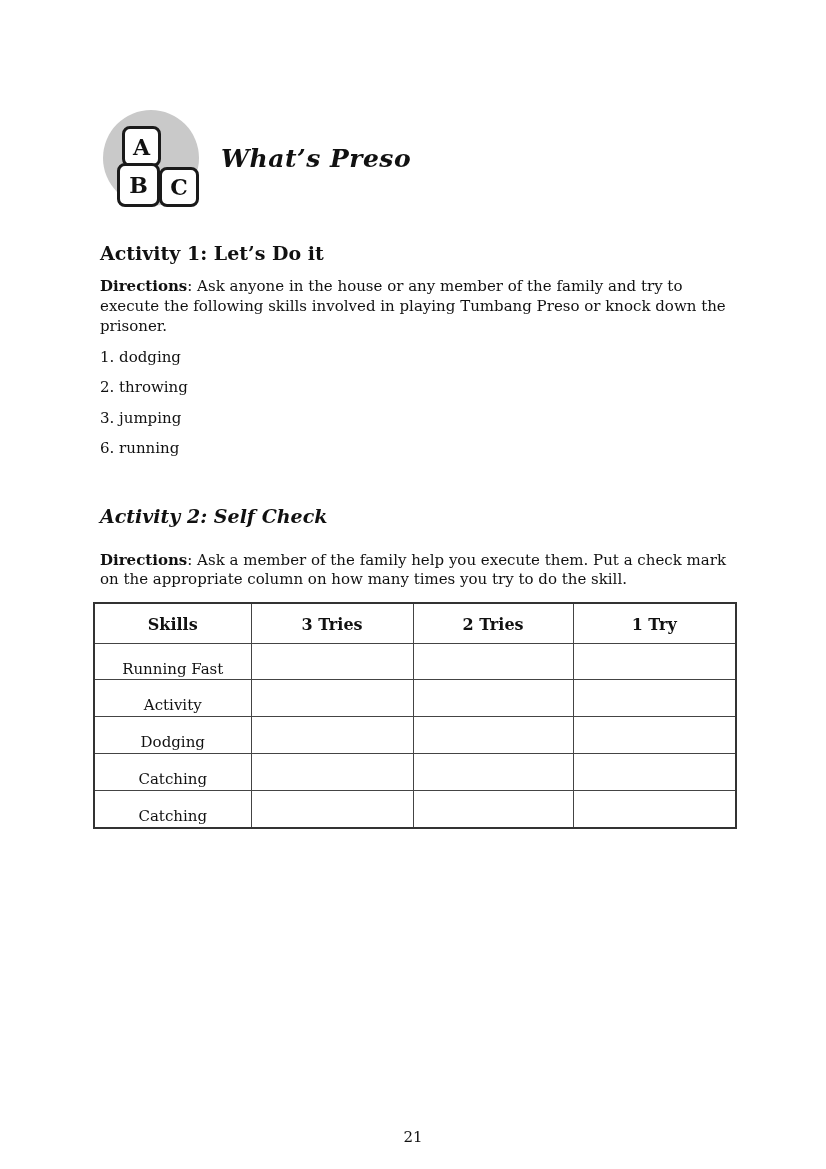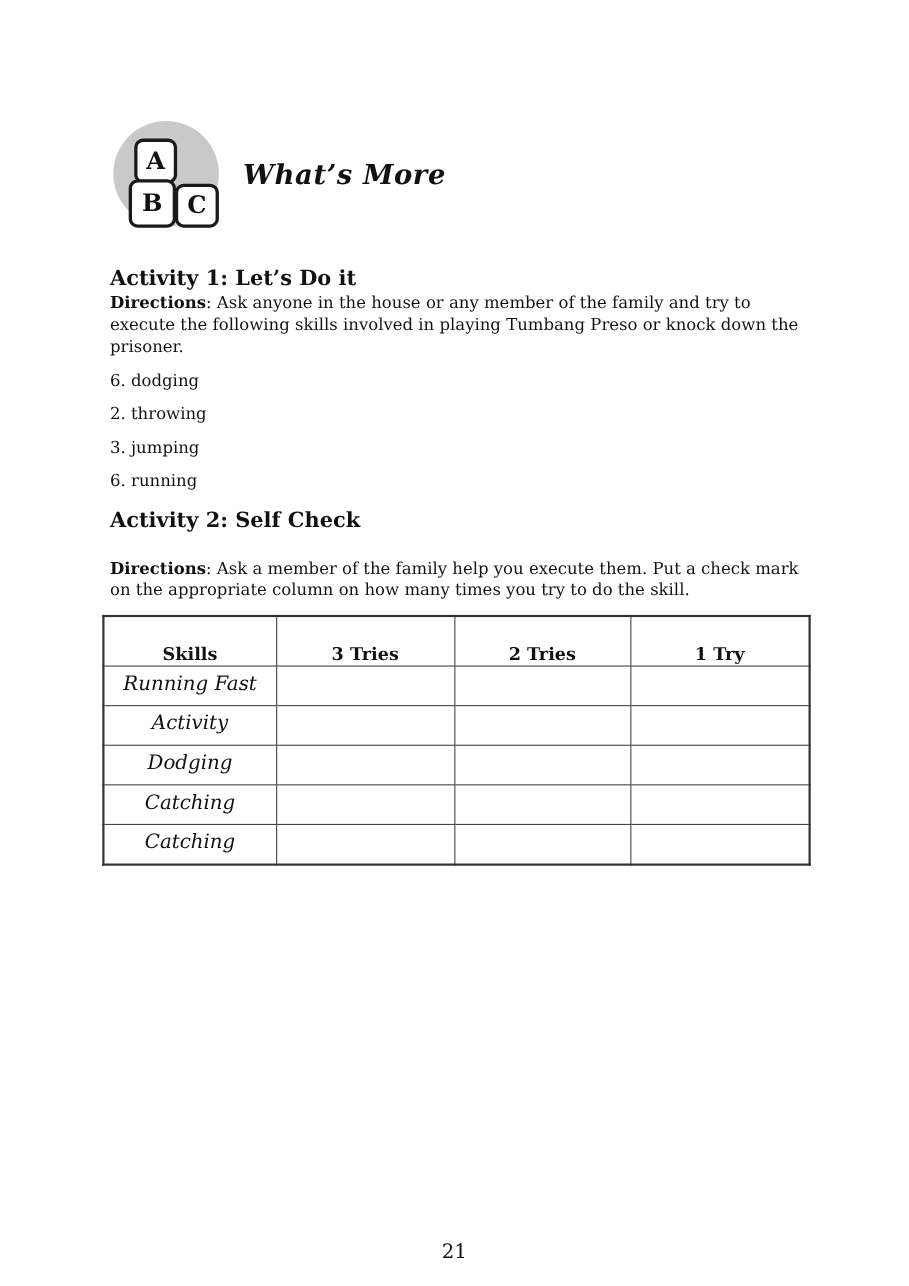--- a/index.html
+++ b/index.html
@@ -60,92 +60,91 @@
     left: 100px;
     top: 241px;
     width: 640px;
     font-size: 15px;
     line-height: 1.32;
   }
   .activity-heading {
     font-weight: bold;
     font-size: 19px;
   }
-  .directions { }
+  .directions { margin-top: 11px; }
   .directions strong { font-weight: bold; }
 
   .skill-list { margin-top: 6px; }
   .skill-item { margin-top: 10.5px; line-height: 20px; }
 
-  .activity2-heading { margin-top: 14px; }
+  .activity2-heading { margin-top: 46px; font-style: italic; }
   .directions2 { margin-top: 21px; }
 
   
   table.self-check {
     margin-top: 12px;
     margin-left: -7px;
     width: 642px;
     border-collapse: collapse;
     border: 2px solid #333333;
     table-layout: fixed;
   }
   table.self-check th, table.self-check td {
     border: 1px solid #444444;
     text-align: center;
     vertical-align: top;
   }
   table.self-check th {
     height: 40px;
-    padding-top: 23px;
+    padding-top: 10px;
     font-size: 16px;
     font-weight: bold;
   }
   table.self-check td {
     height: 36px;
-    padding-top: 4px;
-    font-size: 18px;
-    font-style: italic;
+    padding-top: 16px;
+    font-size: 15px;
   }
   col.c0 { width: 157px; }
   col.c1 { width: 162px; }
   col.c2 { width: 160px; }
   col.c3 { width: 163px; }
 
   
   .page-number {
     position: absolute;
     left: 0;
     right: 0;
     top: 1128px;
     text-align: center;
-    font-size: 18px;
+    font-size: 15px;
   }
 </style>
 </head>
 <body>
 
 <div class="page">
 
   <div class="header-row">
     <div class="abc-circle">
       <div class="block block-a">A</div>
       <div class="block block-b">B</div>
       <div class="block block-c">C</div>
     </div>
-    <div class="page-title">What’s More</div>
+    <div class="page-title">What’s Preso</div>
   </div>
 
   <div class="content">
 
     <div class="activity-heading">Activity 1: Let’s Do it</div>
 
     <p class="directions"><strong>Directions</strong><span>: Ask anyone in the house or any member of the family and try to execute the following skills involved in playing Tumbang Preso or knock down the prisoner.</span></p>
 
     <div class="skill-list">
-      <div class="skill-item">6. dodging</div>
+      <div class="skill-item">1. dodging</div>
       <div class="skill-item">2. throwing</div>
       <div class="skill-item">3. jumping</div>
       <div class="skill-item">6. running</div>
     </div>
 
     <div class="activity-heading activity2-heading">Activity 2: Self Check</div>
 
     <p class="directions directions2"><strong>Directions</strong><span>: Ask a member of the family help you execute them. Put a check mark on the appropriate column on how many times you try to do the skill.</span></p>
 
     <table class="self-check">

